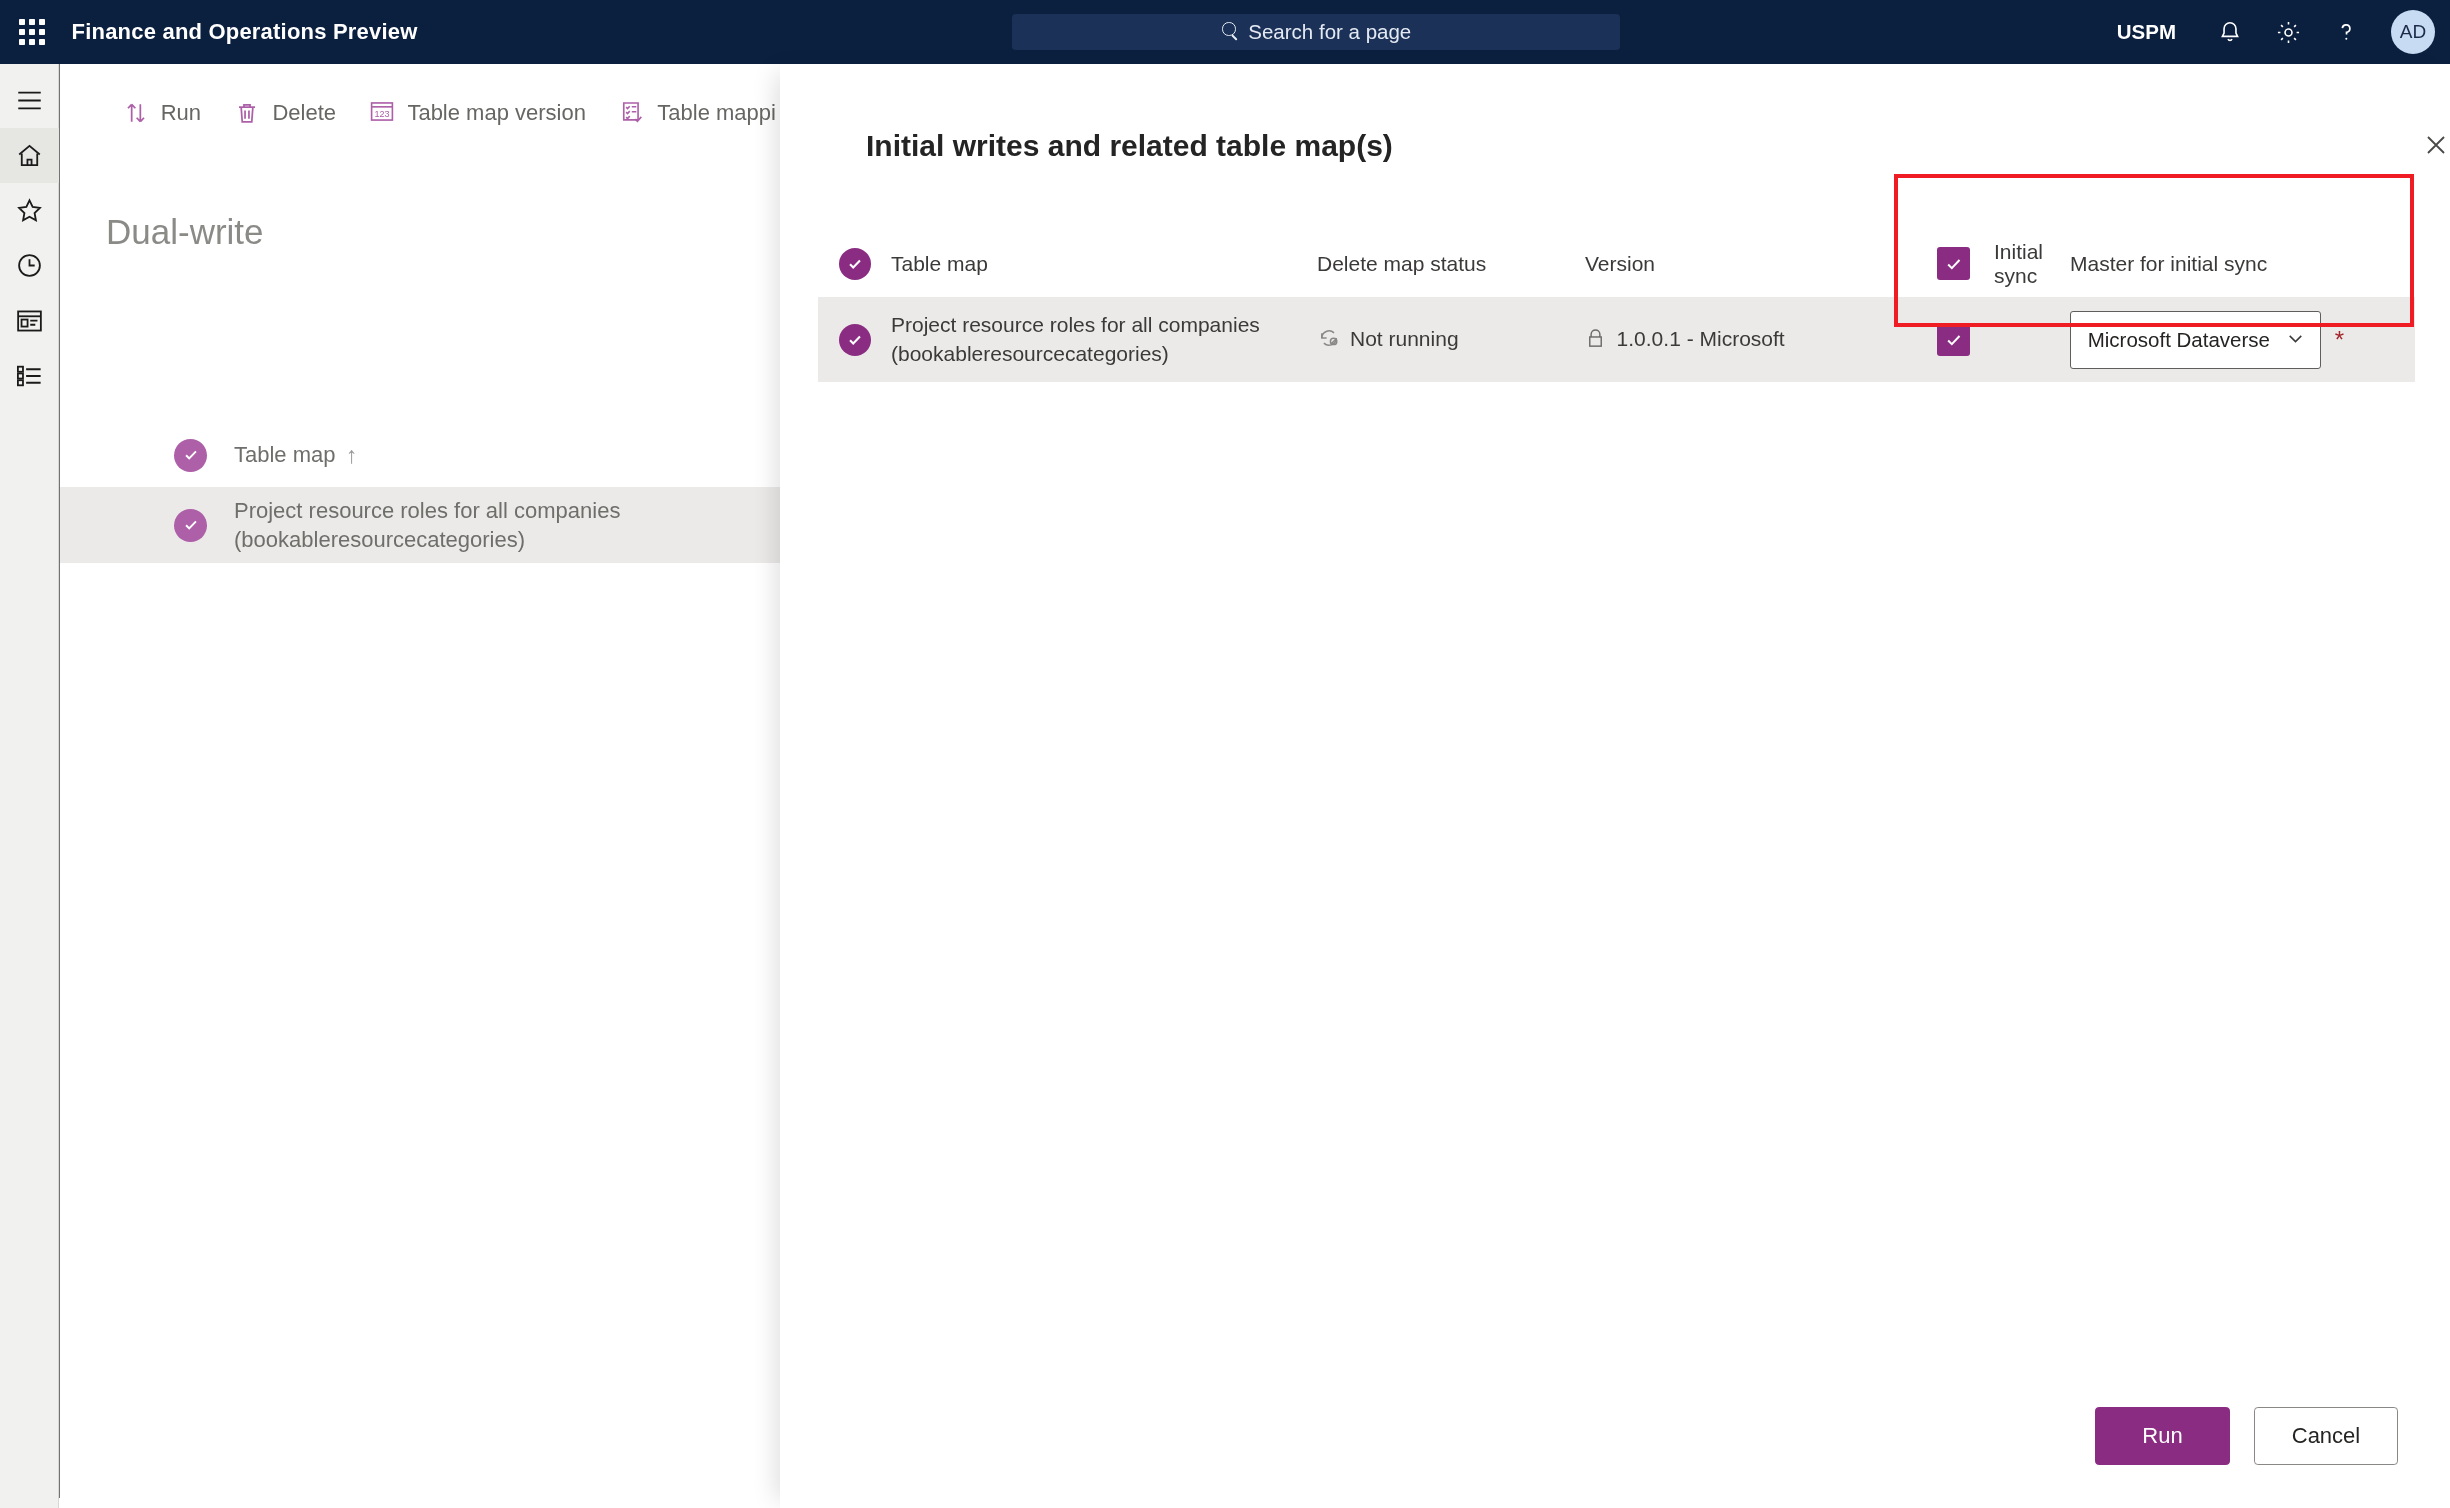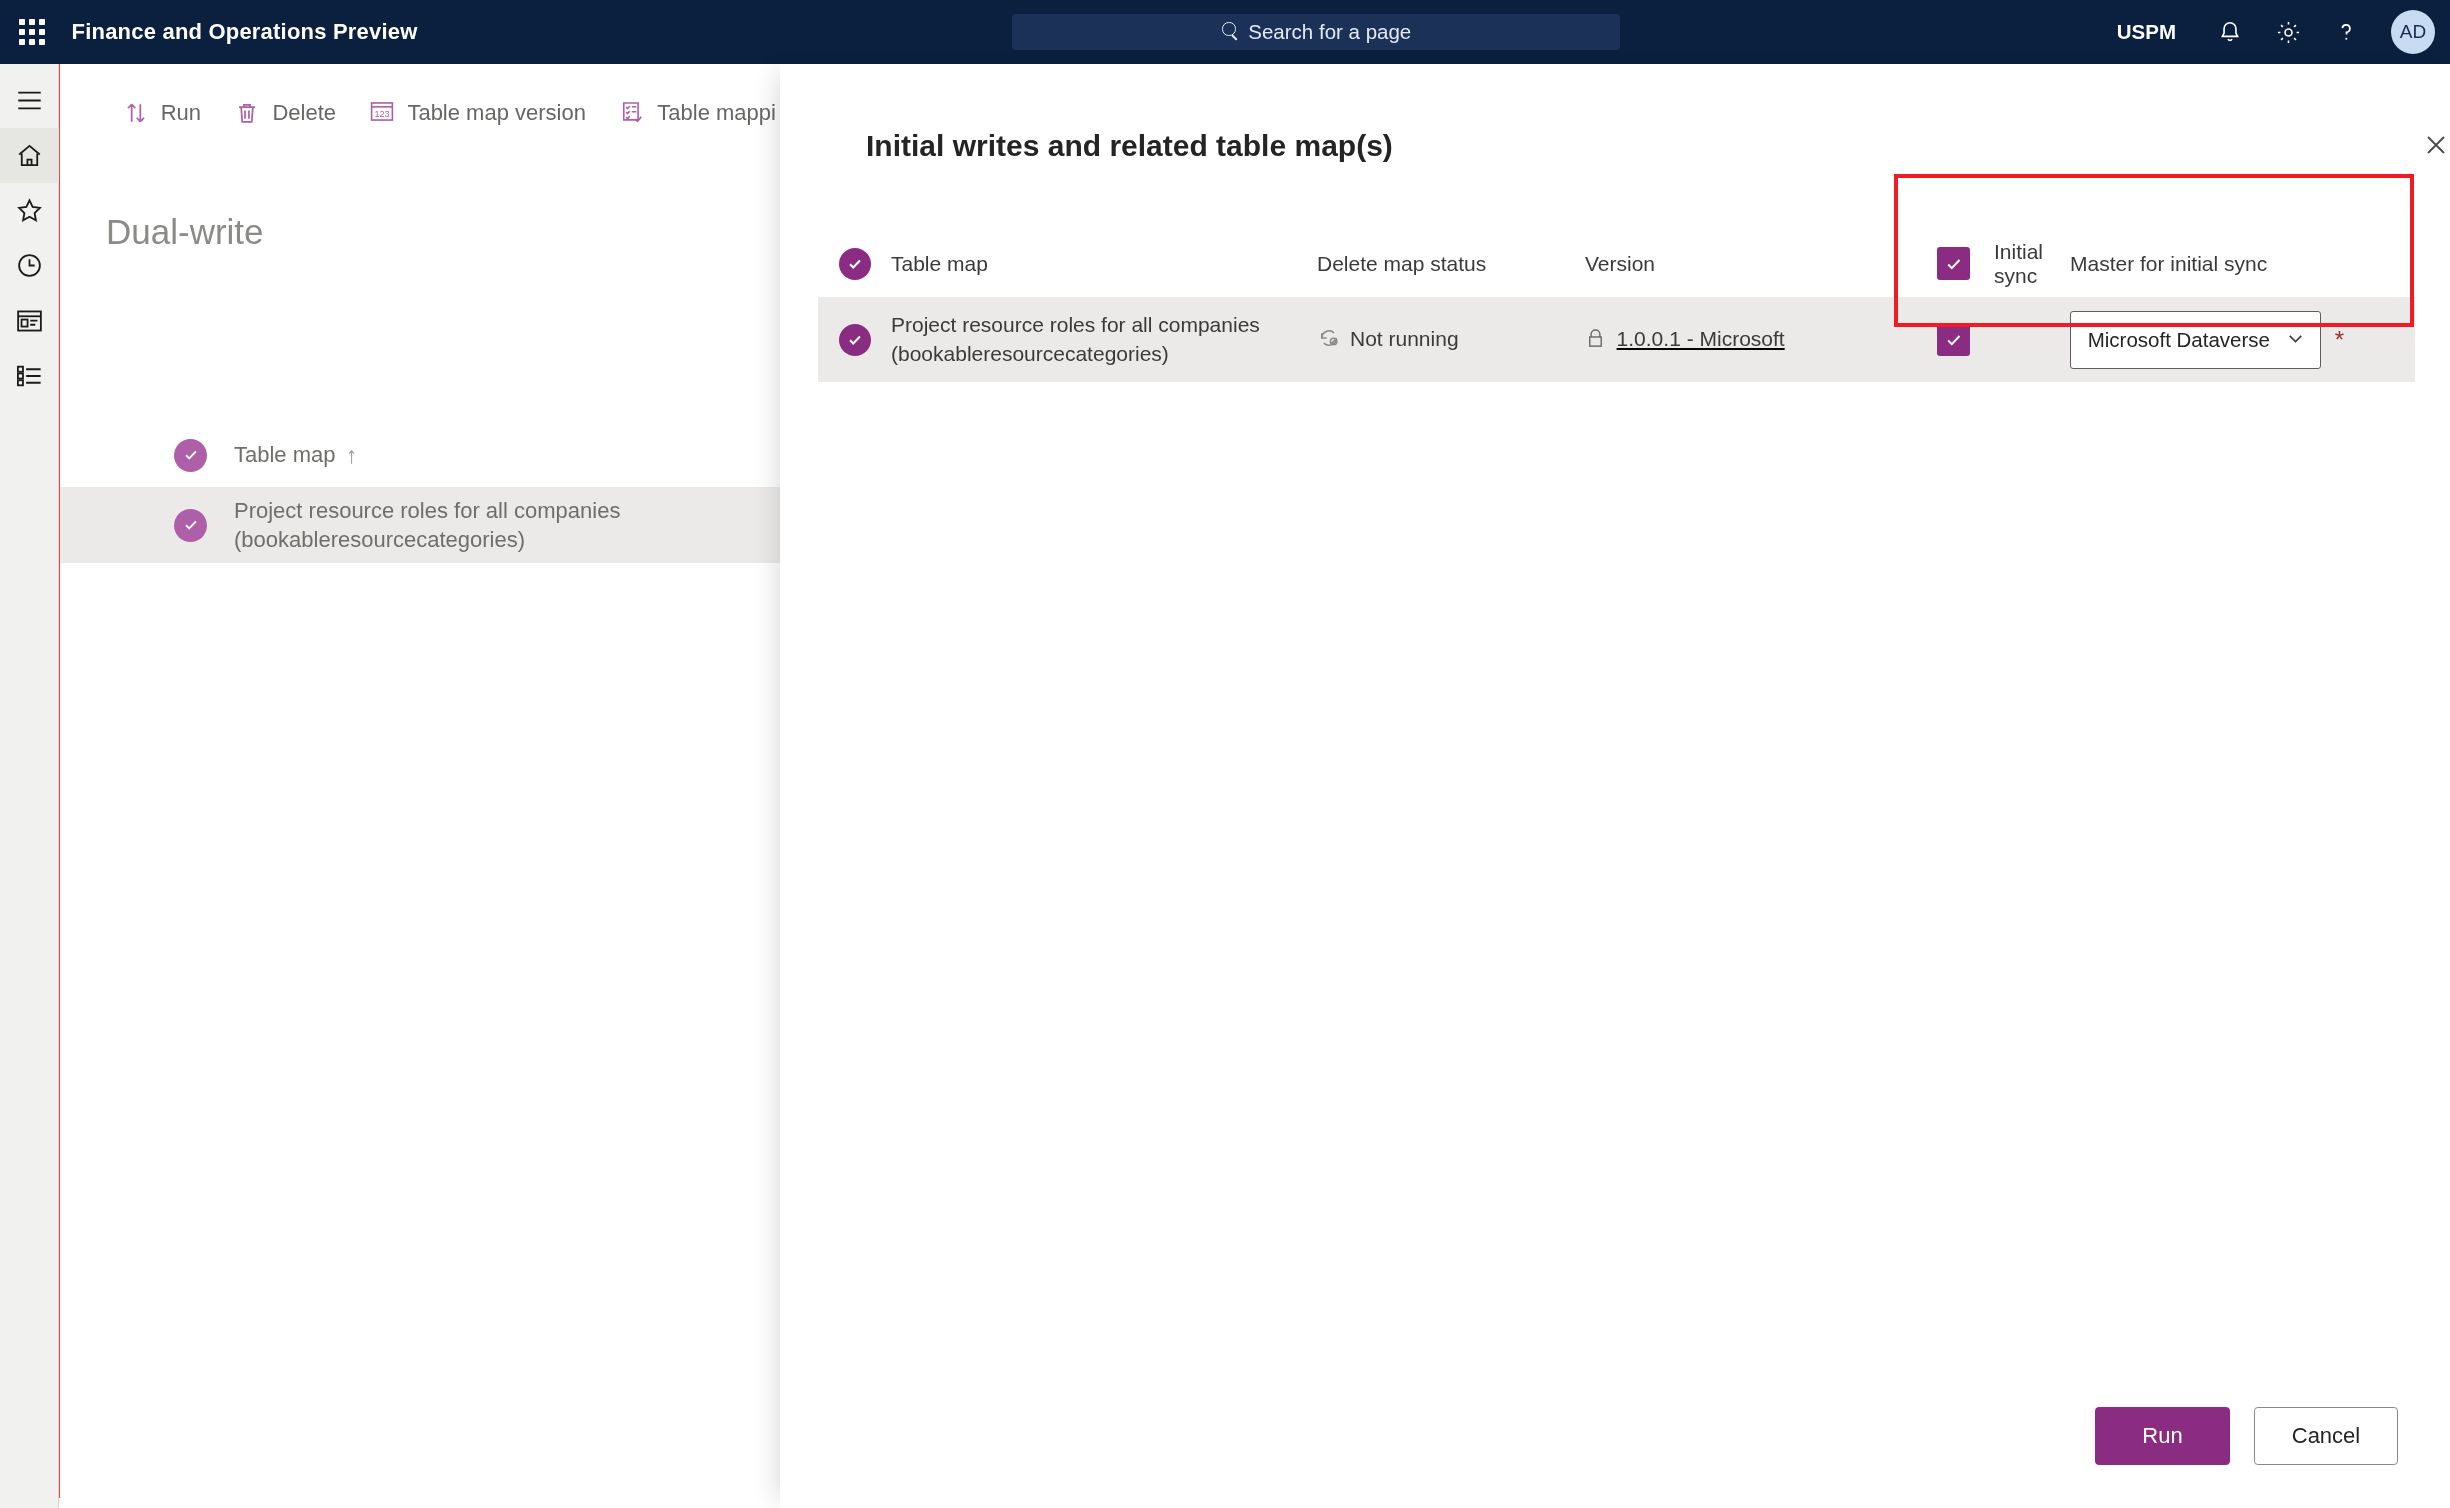--- a/index.html
+++ b/index.html
@@ -5,21 +5,21 @@
   * { box-sizing: border-box; margin: 0; padding: 0; }
   html, body {
     width: 2450px;
     height: 1509px;
     overflow: hidden;
     font-family: "Liberation Sans", sans-serif;
     background: #ffffff;
   }
 
   
-  #app-root { position: relative; width: 2450px; height: 1498px; background:#ef4444; }
+  #app-root { position: relative; width: 2450px; height: 1498px; background:#737373; }
 
   #top-nav {
     position: absolute; top: 0; left: 0;
     width: 2450px; height: 64px;
     background: #0b1f3f;
     display: flex; align-items: center;
   }
   #waffle-button {
     width: 64px; height: 64px;
     display: flex; align-items: center; justify-content: center;
@@ -197,21 +197,21 @@
 
   .sq-check {
     width: 33px; height: 33px; border-radius: 3px; background: #8a2d82;
     display:flex; align-items:center; justify-content:center; flex:none;
     cursor: pointer;
   }
   .pg-c-sync .sq-check { margin-left: 24px; margin-right: 24px; }
   .sync-label { font-size: 21px; color:#3b3a39; }
 
   .status-cell { display:flex; align-items:center; gap: 9px; }
-  .version-cell { display:flex; align-items:center; gap: 10.6px; text-decoration: underline; }
+  .version-cell { display:flex; align-items:center; gap: 10.6px; }
 
   #master-select {
     width: 251px; height: 58px;
     border: 1.5px solid #605e5c; border-radius: 3px; background: #fff;
     display: flex; align-items: center; justify-content: space-between;
     padding: 0 13.7px 0 16.7px; cursor: pointer;
   }
   #master-select-value { font-size: 20.5px; color: #252423; white-space: nowrap; }
   #required-star { color: #a4262c; font-size: 24px; margin-left: 13.7px; line-height: 1; }
 

